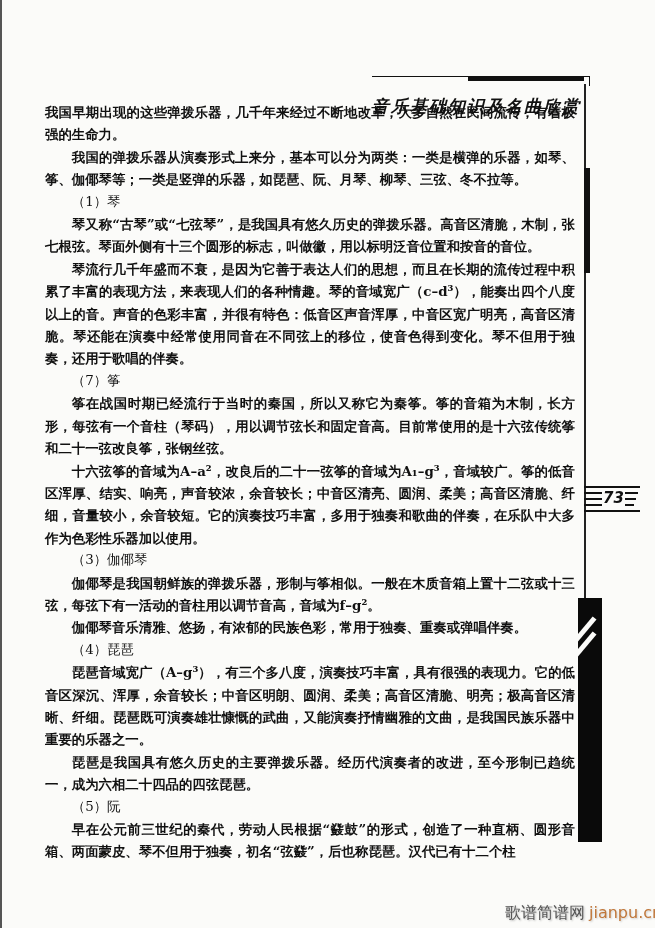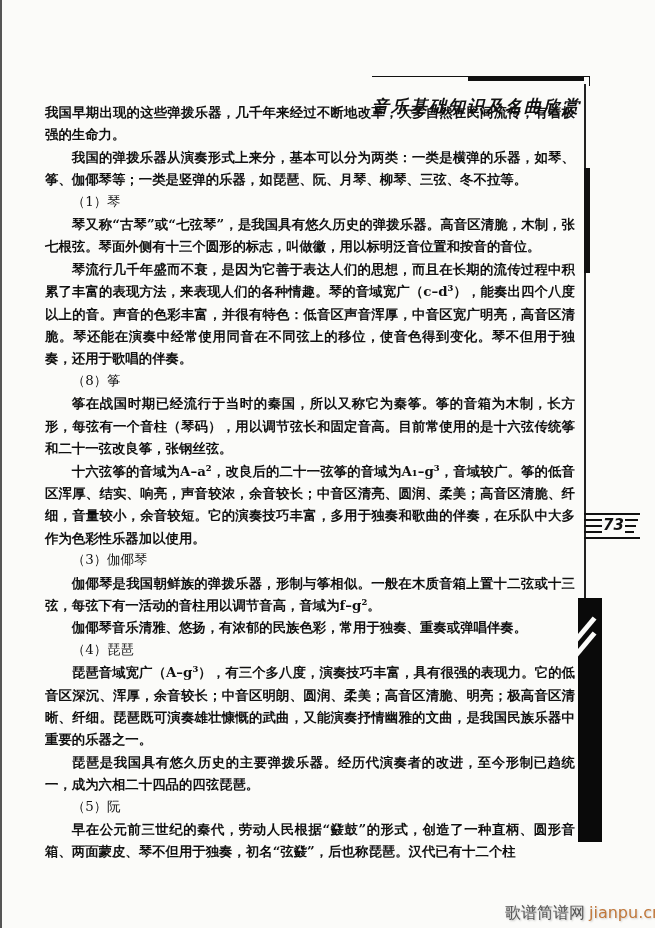--- a/index.html
+++ b/index.html
@@ -70,21 +70,21 @@
       position: absolute;
       left: 584px;
       top: 168px;
       width: 6px;
       height: 105px;
       background: #111;
     }
     .page-number-block {
       position: absolute;
       left: 584px;
-      top: 513px;
+      top: 486px;
       width: 56px;
       height: 32px;
       padding-left: 16px;
     }
     .pn-line {
       position: absolute;
       left: 0;
       height: 2px;
       background: #111;
     }
@@ -187,21 +187,21 @@
 <div class="stripe" style="top:655px;"></div>
 
 <div class="content">
   <p class="para noindent">我国早期出现的这些弹拨乐器，几千年来经过不断地改革，大多自然在民间流传，有着极强的生命力。</p>
   <p class="para">我国的弹拨乐器从演奏形式上来分，基本可以分为两类：一类是横弹的乐器，如琴、筝、伽倻琴等；一类是竖弹的乐器，如琵琶、阮、月琴、柳琴、三弦、冬不拉等。</p>
 
   <p class="section-heading">（1）琴</p>
   <p class="para">琴又称“古琴”或“七弦琴”，是我国具有悠久历史的弹拨乐器。高音区清脆，木制，张七根弦。琴面外侧有十三个圆形的标志，叫做徽，用以标明泛音位置和按音的音位。</p>
   <p class="para">琴流行几千年盛而不衰，是因为它善于表达人们的思想，而且在长期的流传过程中积累了丰富的表现方法，来表现人们的各种情趣。琴的音域宽广（c–d³），能奏出四个八度以上的音。声音的色彩丰富，并很有特色：低音区声音浑厚，中音区宽广明亮，高音区清脆。琴还能在演奏中经常使用同音在不同弦上的移位，使音色得到变化。琴不但用于独奏，还用于歌唱的伴奏。</p>
 
-  <p class="section-heading">（8）筝</p>
+  <p class="section-heading">（7）筝</p>
   <p class="para">筝在战国时期已经流行于当时的秦国，所以又称它为秦筝。筝的音箱为木制，长方形，每弦有一个音柱（琴码），用以调节弦长和固定音高。目前常使用的是十六弦传统筝和二十一弦改良筝，张钢丝弦。</p>
   <p class="para">十六弦筝的音域为A–a²，改良后的二十一弦筝的音域为A₁–g³，音域较广。筝的低音区浑厚、结实、响亮，声音较浓，余音较长；中音区清亮、圆润、柔美；高音区清脆、纤细，音量较小，余音较短。它的演奏技巧丰富，多用于独奏和歌曲的伴奏，在乐队中大多作为色彩性乐器加以使用。</p>
 
   <p class="section-heading">（3）伽倻琴</p>
   <p class="para">伽倻琴是我国朝鲜族的弹拨乐器，形制与筝相似。一般在木质音箱上置十二弦或十三弦，每弦下有一活动的音柱用以调节音高，音域为f–g²。</p>
   <p class="para">伽倻琴音乐清雅、悠扬，有浓郁的民族色彩，常用于独奏、重奏或弹唱伴奏。</p>
 
   <p class="section-heading">（4）琵琶</p>
   <p class="para">琵琶音域宽广（A–g³），有三个多八度，演奏技巧丰富，具有很强的表现力。它的低音区深沉、浑厚，余音较长；中音区明朗、圆润、柔美；高音区清脆、明亮；极高音区清晰、纤细。琵琶既可演奏雄壮慷慨的武曲，又能演奏抒情幽雅的文曲，是我国民族乐器中重要的乐器之一。</p>
   <p class="para">琵琶是我国具有悠久历史的主要弹拨乐器。经历代演奏者的改进，至今形制已趋统一，成为六相二十四品的四弦琵琶。</p>

